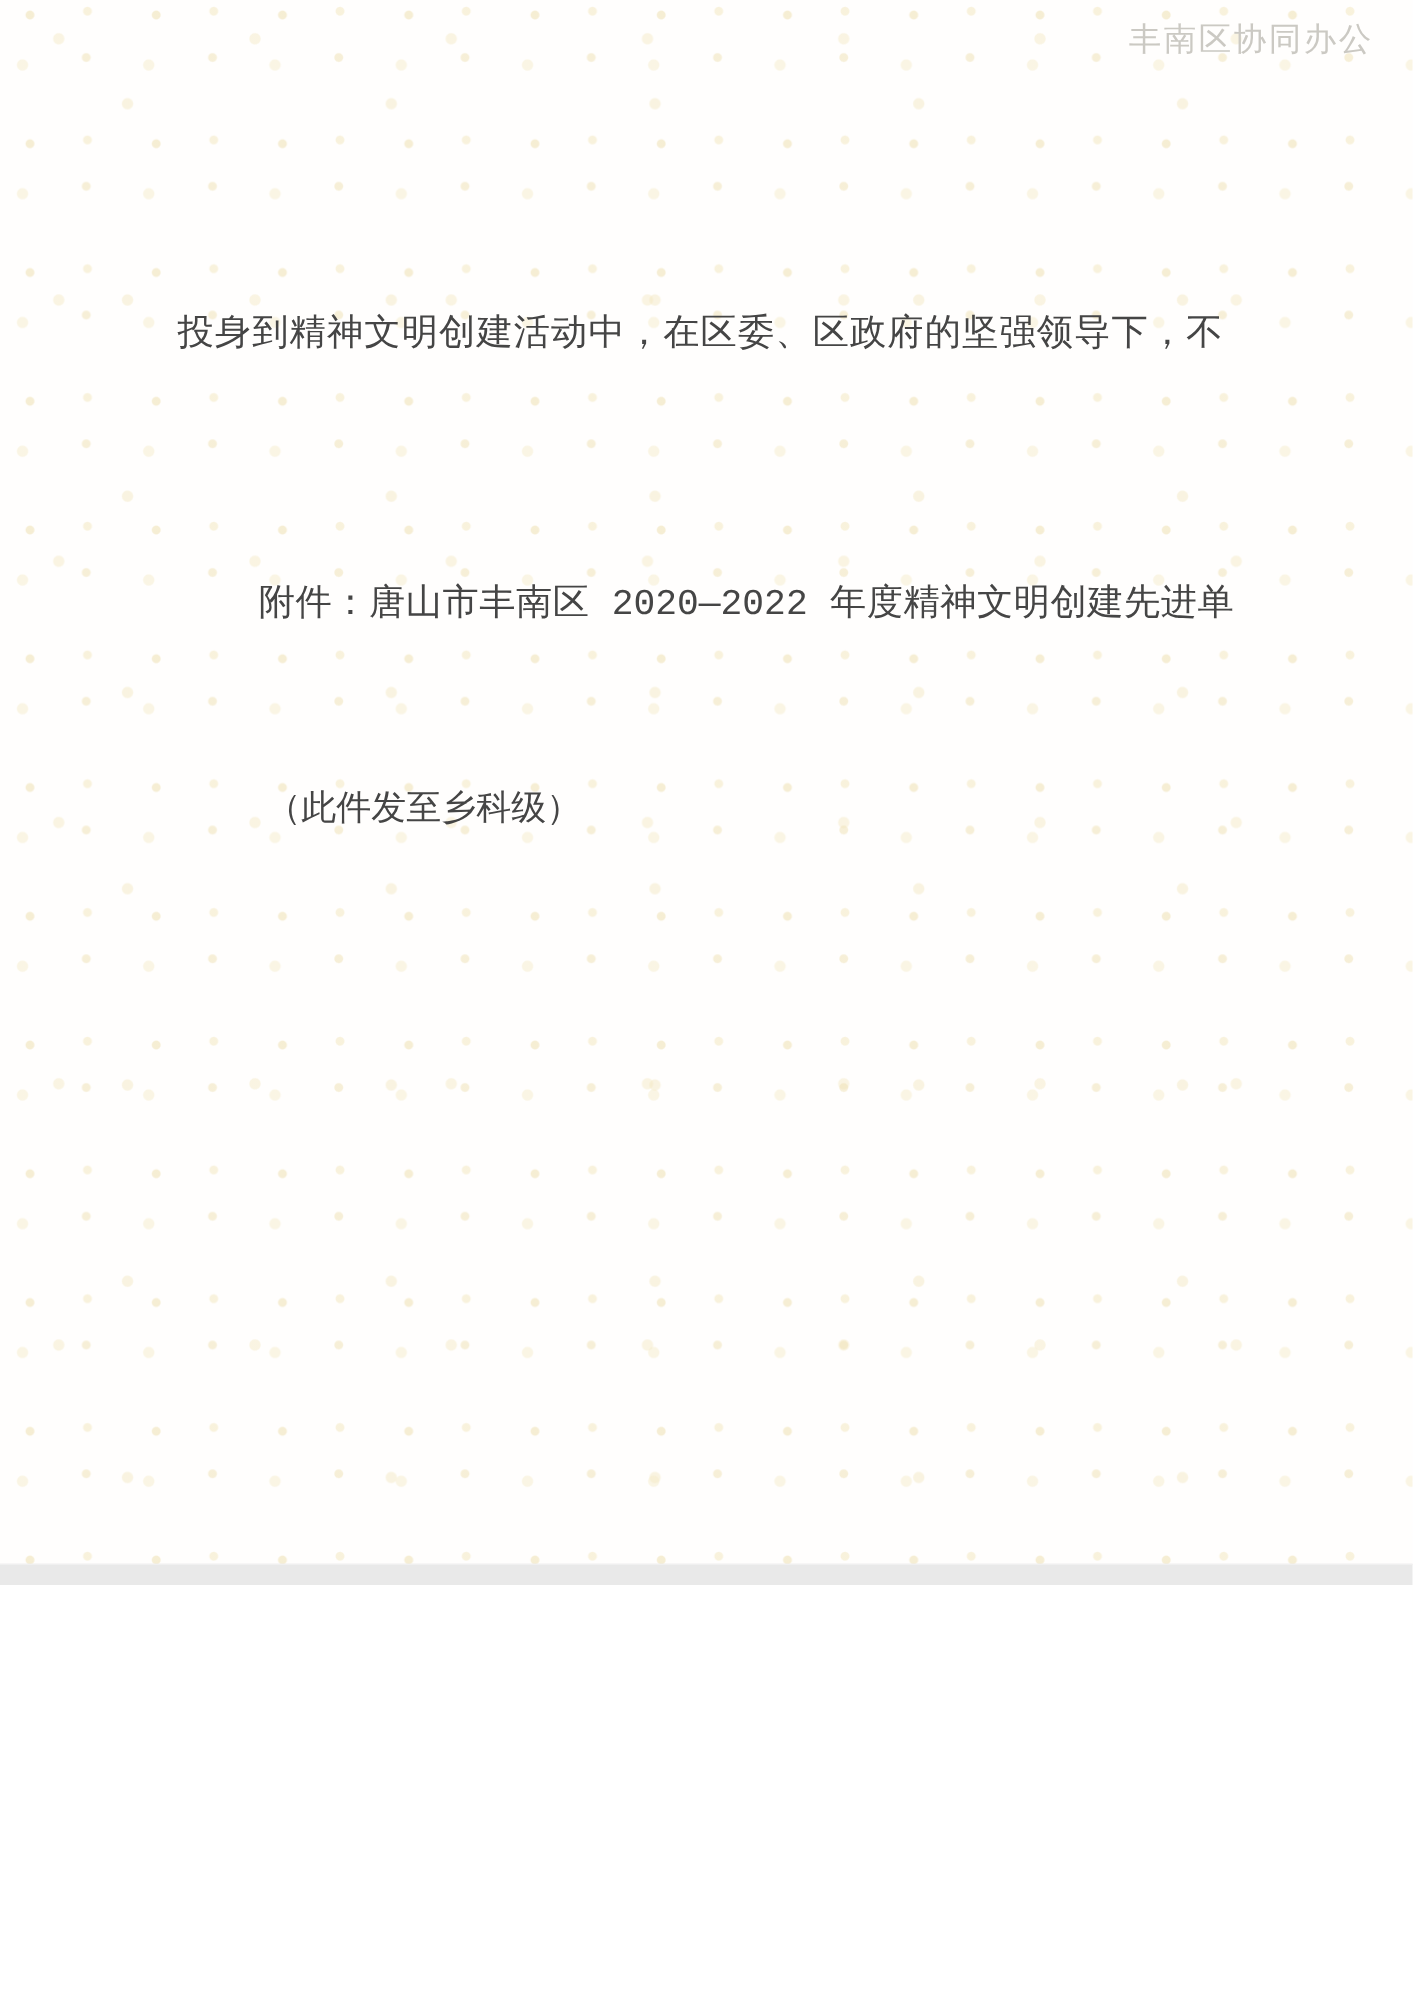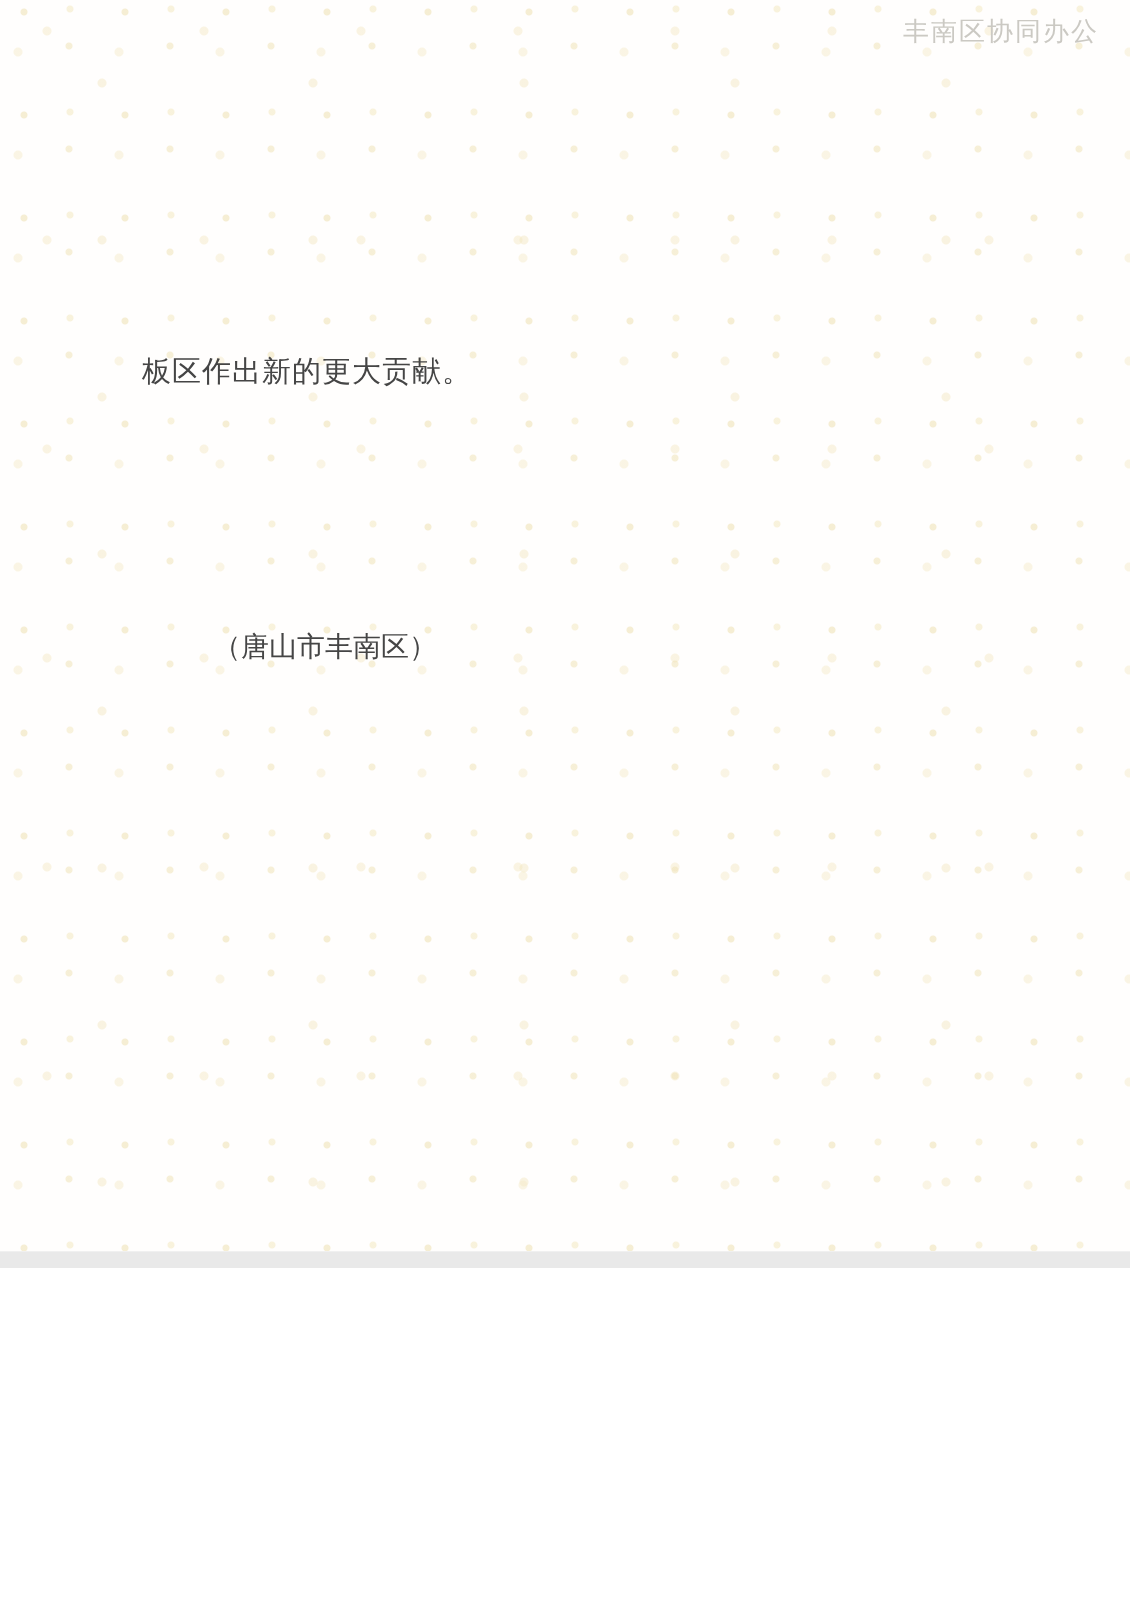--- a/index.html
+++ b/index.html
@@ -89,26 +89,27 @@
   }
 </style>
 </head>
 <body>
 
 <div class="page">
 
   <div class="corner-watermark">丰南区协同办公</div>
 
 
-
-
-  <div class="text-line para-4">板区作出新的更大贡献。</div>
+  <div class="text-line jline para-2">投身到精神文明创建活动中，在区委、区政府的坚强领导下，不</div>
 
 
 
-  <div class="text-line note-line">（唐山市丰南区）</div>
+  <div class="text-line jline attach-1">附件：唐山市丰南区 2020—2022 年度精神文明创建先进单</div>
+
+
+  <div class="text-line note-line">（此件发至乡科级）</div>
 
   <div class="page-number">— 3 —</div>
 
   <div class="edge-right"></div>
   <div class="edge-bottom"></div>
 
 </div>
 
 </body></html>

